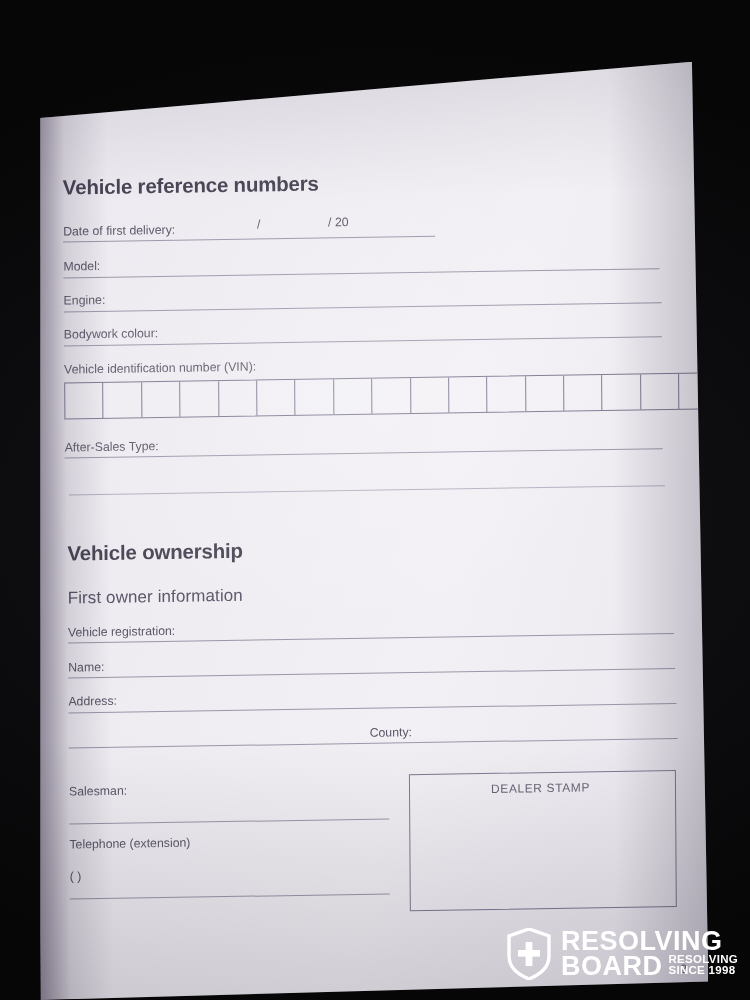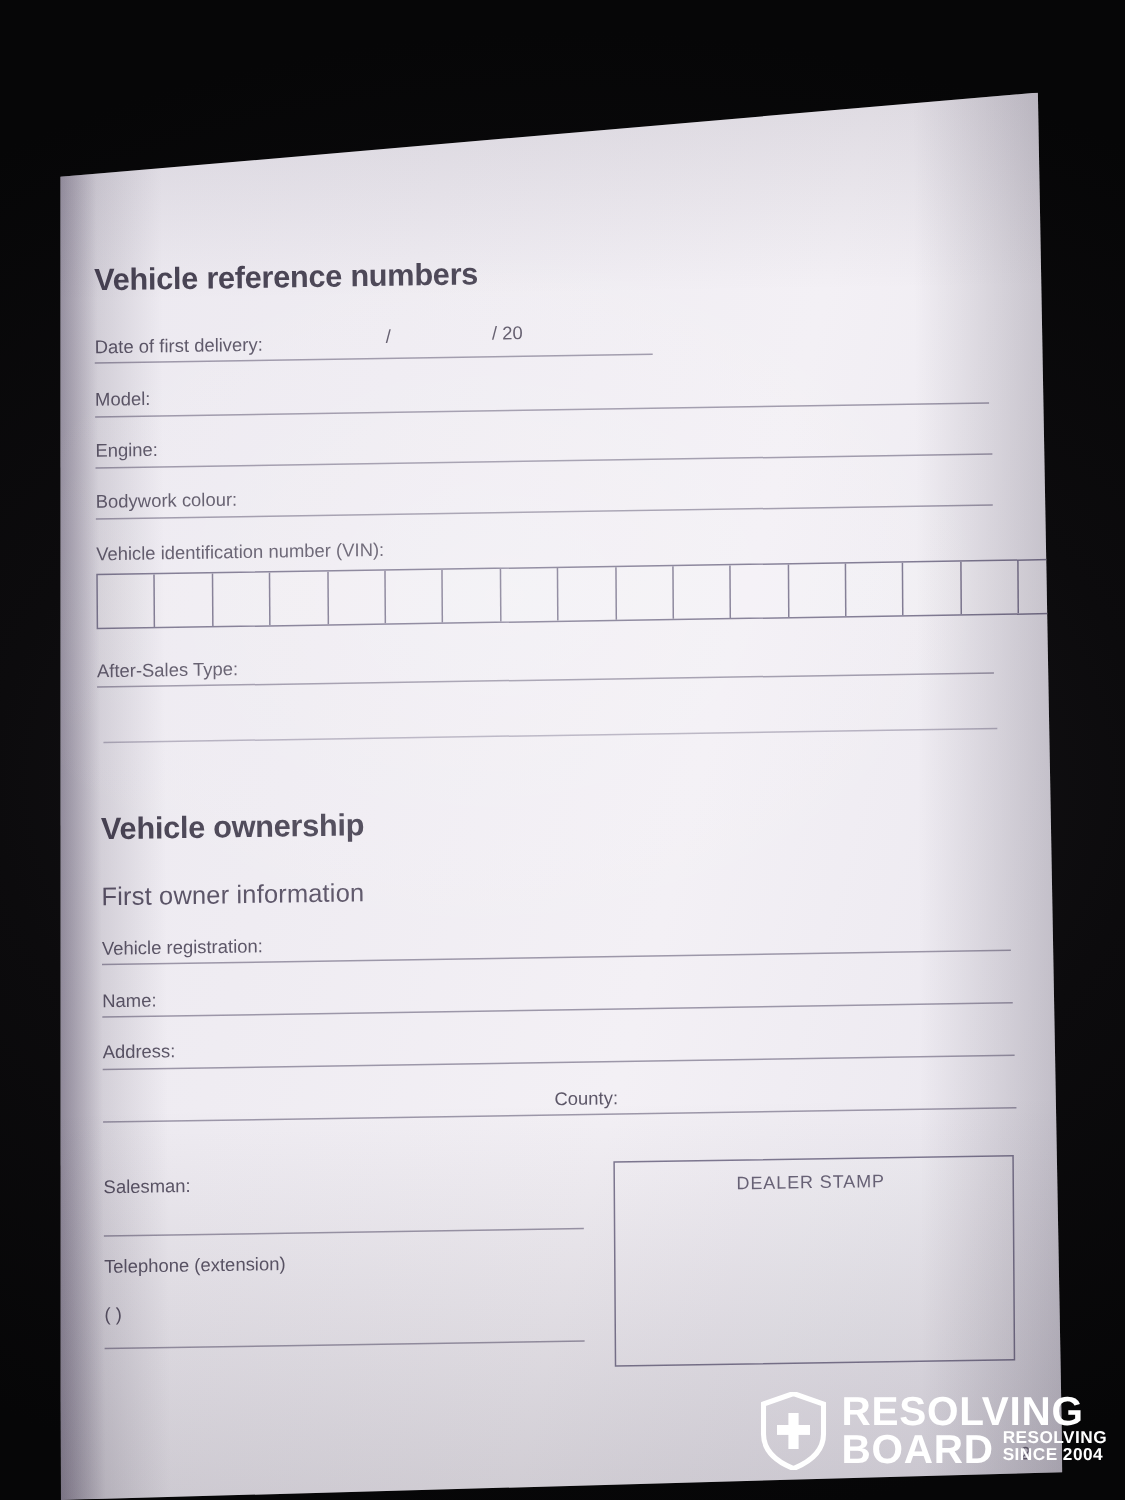--- a/index.html
+++ b/index.html
@@ -265,19 +265,19 @@
         <rect x="18.6" y="14" width="6.8" height="24" fill="#ffffff"></rect>
         <rect x="11" y="22" width="22" height="6.6" fill="#ffffff"></rect>
       </svg>
     </div>
     <div id="wm-text">
       <div class="wm-l1">RESOLVING</div>
       <div class="wm-row2">
         <div class="wm-l2">BOARD</div>
         <div class="wm-sub">
           <div class="wm-s1">RESOLVING</div>
-          <div class="wm-s2">SINCE 2004</div>
+          <div class="wm-s2">SINCE 1998</div>
         </div>
       </div>
     </div>
   </div>
 
 </div>
 
 </body></html>

